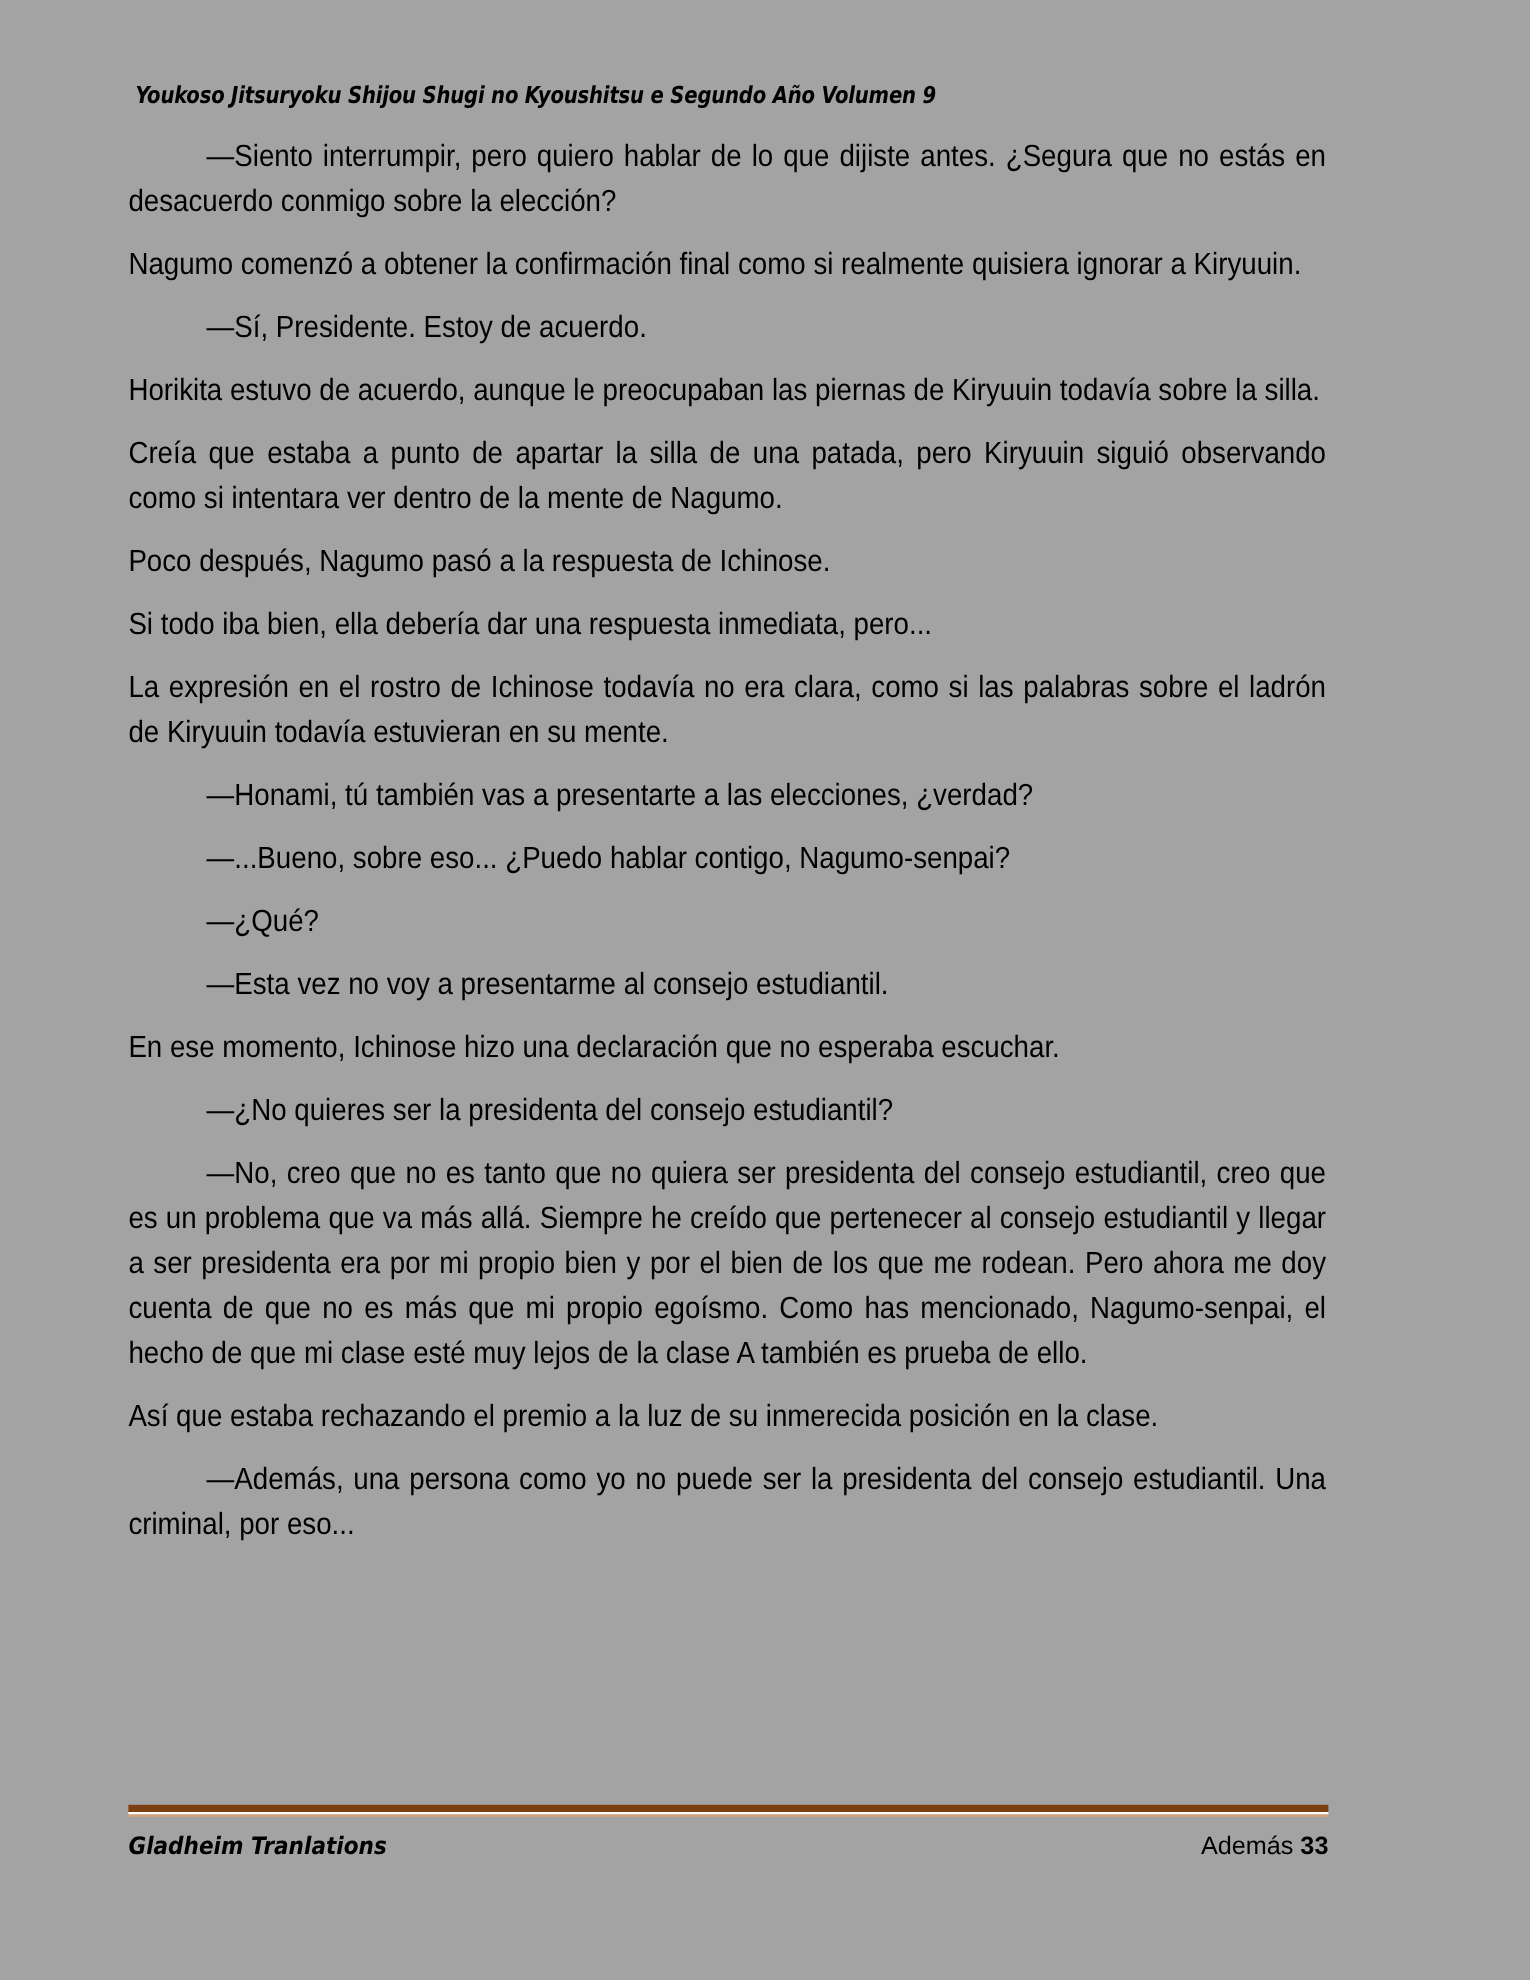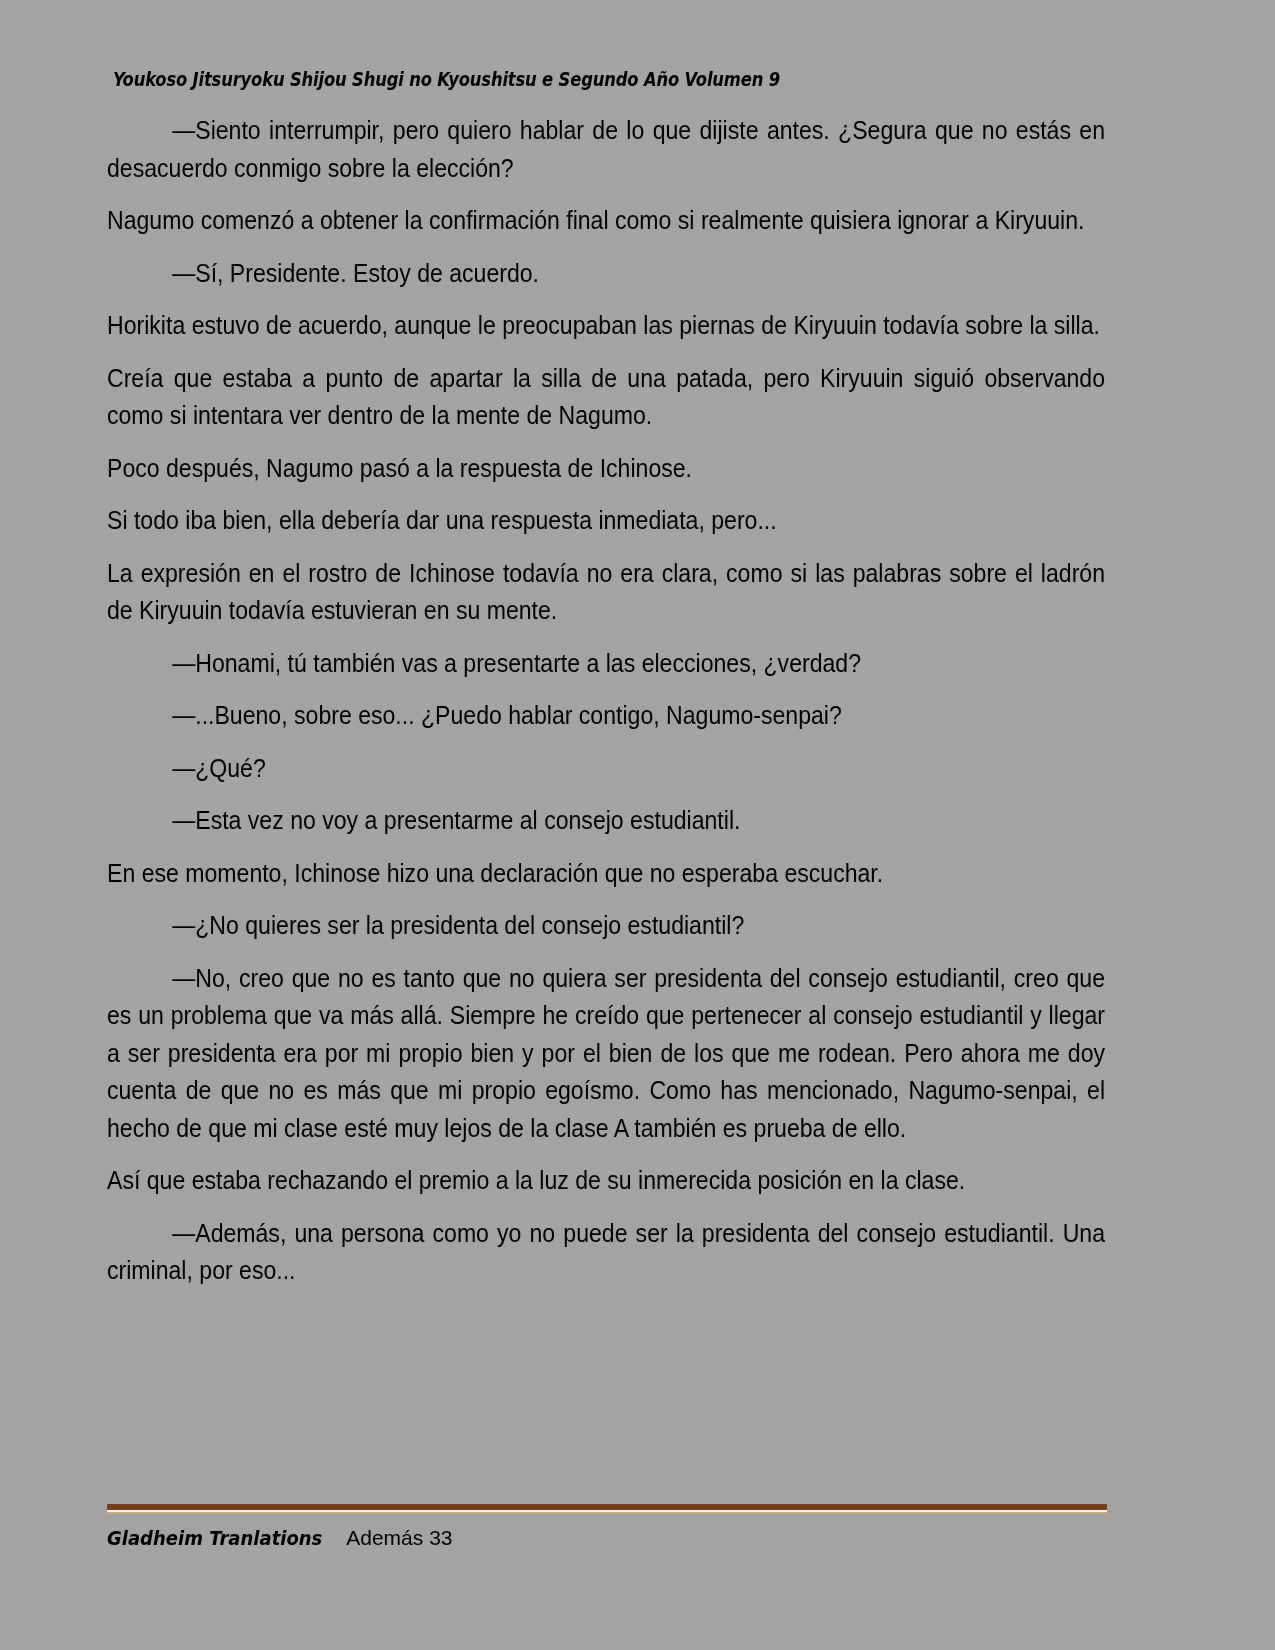--- a/index.html
+++ b/index.html
@@ -90,41 +90,42 @@
     width: 100%;
   }
   .footer-rule-thin {
     height: 2px;
     background: #d8a57a;
     width: 100%;
   }
   .footer-row {
     display: flex;
     align-items: baseline;
+    justify-content: space-between;
     margin-top: 12px;
     width: 100%;
   }
   .footer-left {
     font-family: "DejaVu Sans", sans-serif;
     font-size: 20px;
     font-weight: bold;
     font-style: italic;
     transform: scaleX(0.9);
     transform-origin: left center;
     white-space: nowrap;
     color: #000000;
   }
   .footer-right {
     font-family: "Liberation Sans", sans-serif;
     font-size: 21px;
     color: #000000;
     white-space: nowrap;
   }
   .footer-right .pagenum {
-    font-weight: normal;
+    font-weight: bold;
     margin-top: 48px;
   }
 </style>
 </head>
 <body>
 
 <div class="page">
 
   <div class="header">
     <div class="header-title">Youkoso Jitsuryoku Shijou Shugi no Kyoushitsu e  Segundo Año Volumen 9</div>

